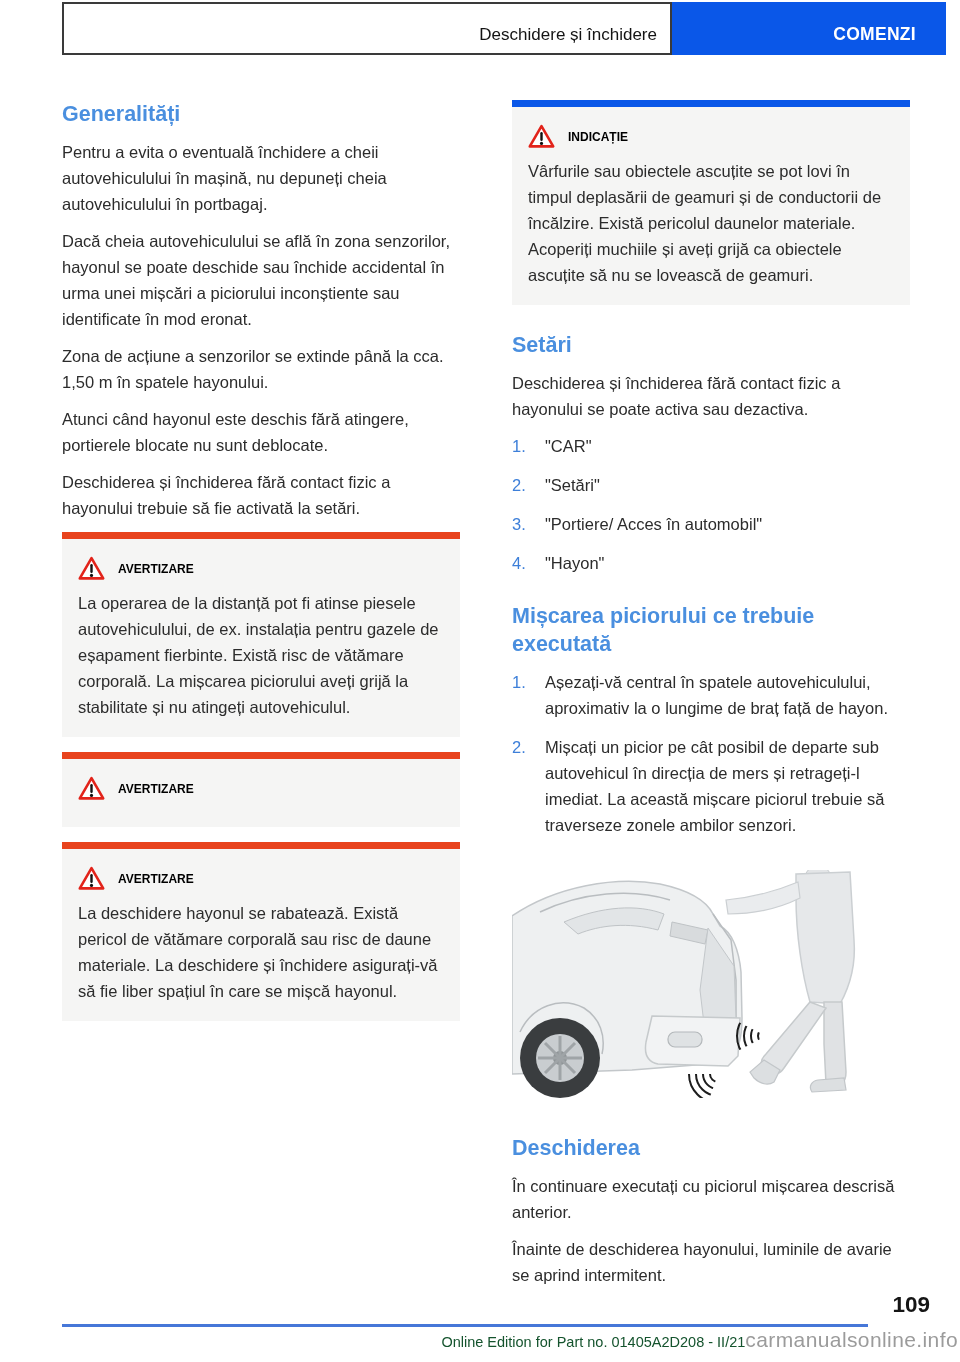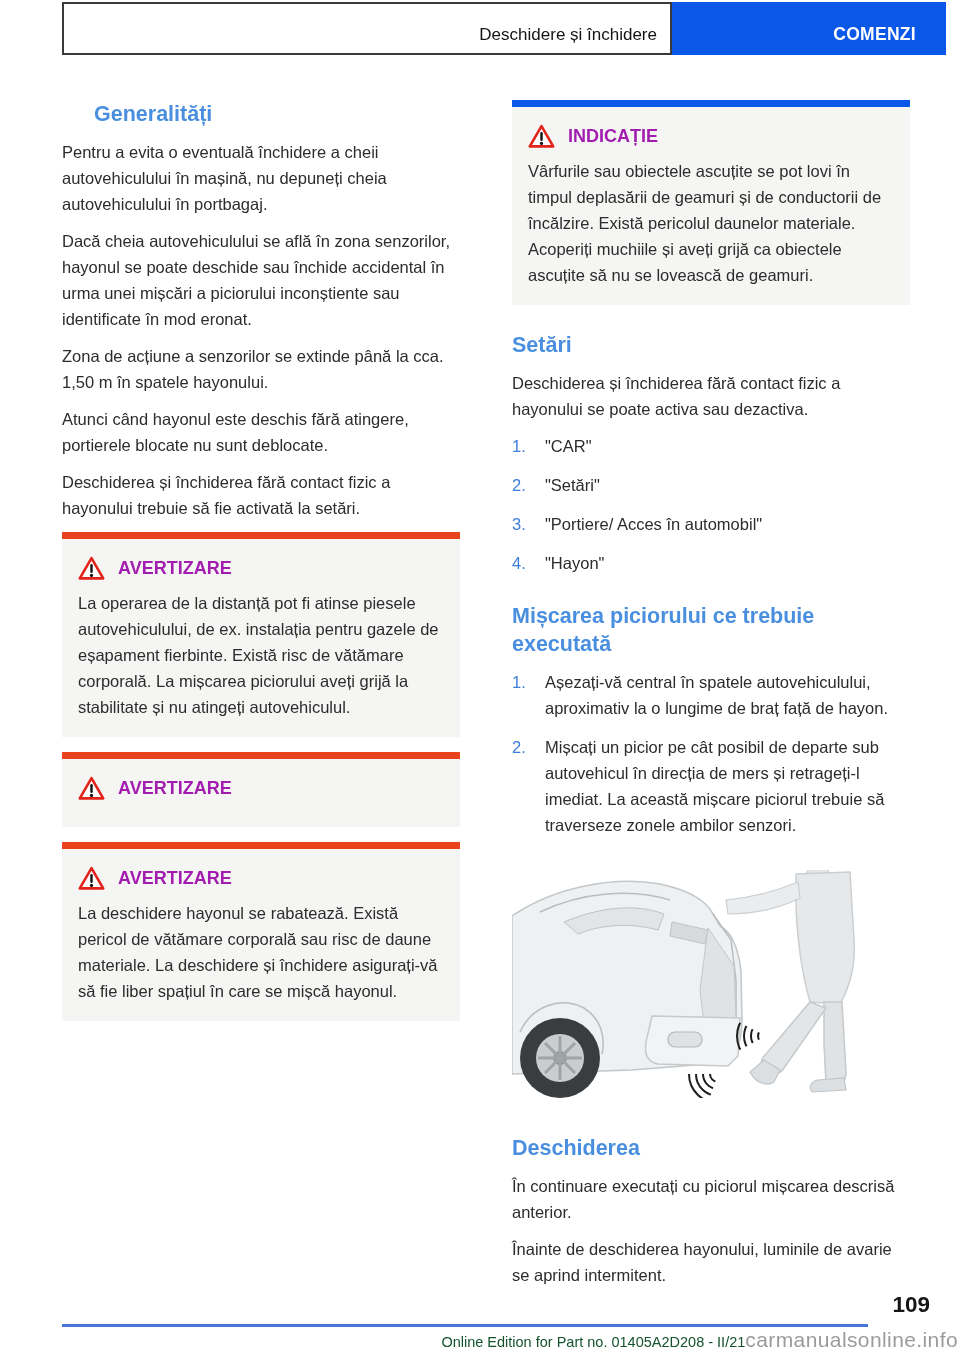--- a/index.html
+++ b/index.html
@@ -22,27 +22,27 @@
     letter-spacing:0.3px;
   }
   
   .col { position:absolute; top:100px; width:398px; }
   .col-left { left:62px; }
   .col-right { left:512px; }
   .sec-h {
     color:#4a8fdf; font-size:21.5px; font-weight:700; line-height:28px;
     margin:26px 0 11px 0;
   }
-  .sec-h.first { margin-top:0;margin-left:32px; }
+  .sec-h.first { margin-top:0; }
   .body-p { font-size:16.5px; line-height:26px; color:#2c2c2c; margin:0 0 11px 0; }
   
   .alert { border-top:7px solid #e8431d; background:#f5f5f4; padding:15px 16px 17px 16px; margin:0 0 15px 0; }
   .alert.note { border-top-color:#0a57e8; }
   .alert-head { display:flex; align-items:center; gap:13px; margin:2px 0 9px 0; }
-  .alert-label { font-size:18px; font-weight:700; color:#a21caf; }
+  .alert-label { font-size:12px; font-weight:700; color:#000000; }
   .alert-body { font-size:16.5px; line-height:26px; color:#2c2c2c; }
   .tri-icon { width:27px; height:25px; flex:none; }
   
   .steps { list-style:none; counter-reset:step; margin:6px 0 16px 0; padding:0; }
   .steps li {
     counter-increment:step; position:relative; padding-left:33px;
     margin-bottom:13px; font-size:16.5px; line-height:26px; color:#2c2c2c;
   }
   .steps li::before { content:counter(step) "."; position:absolute; left:0; color:#3d7fd9; }
   

